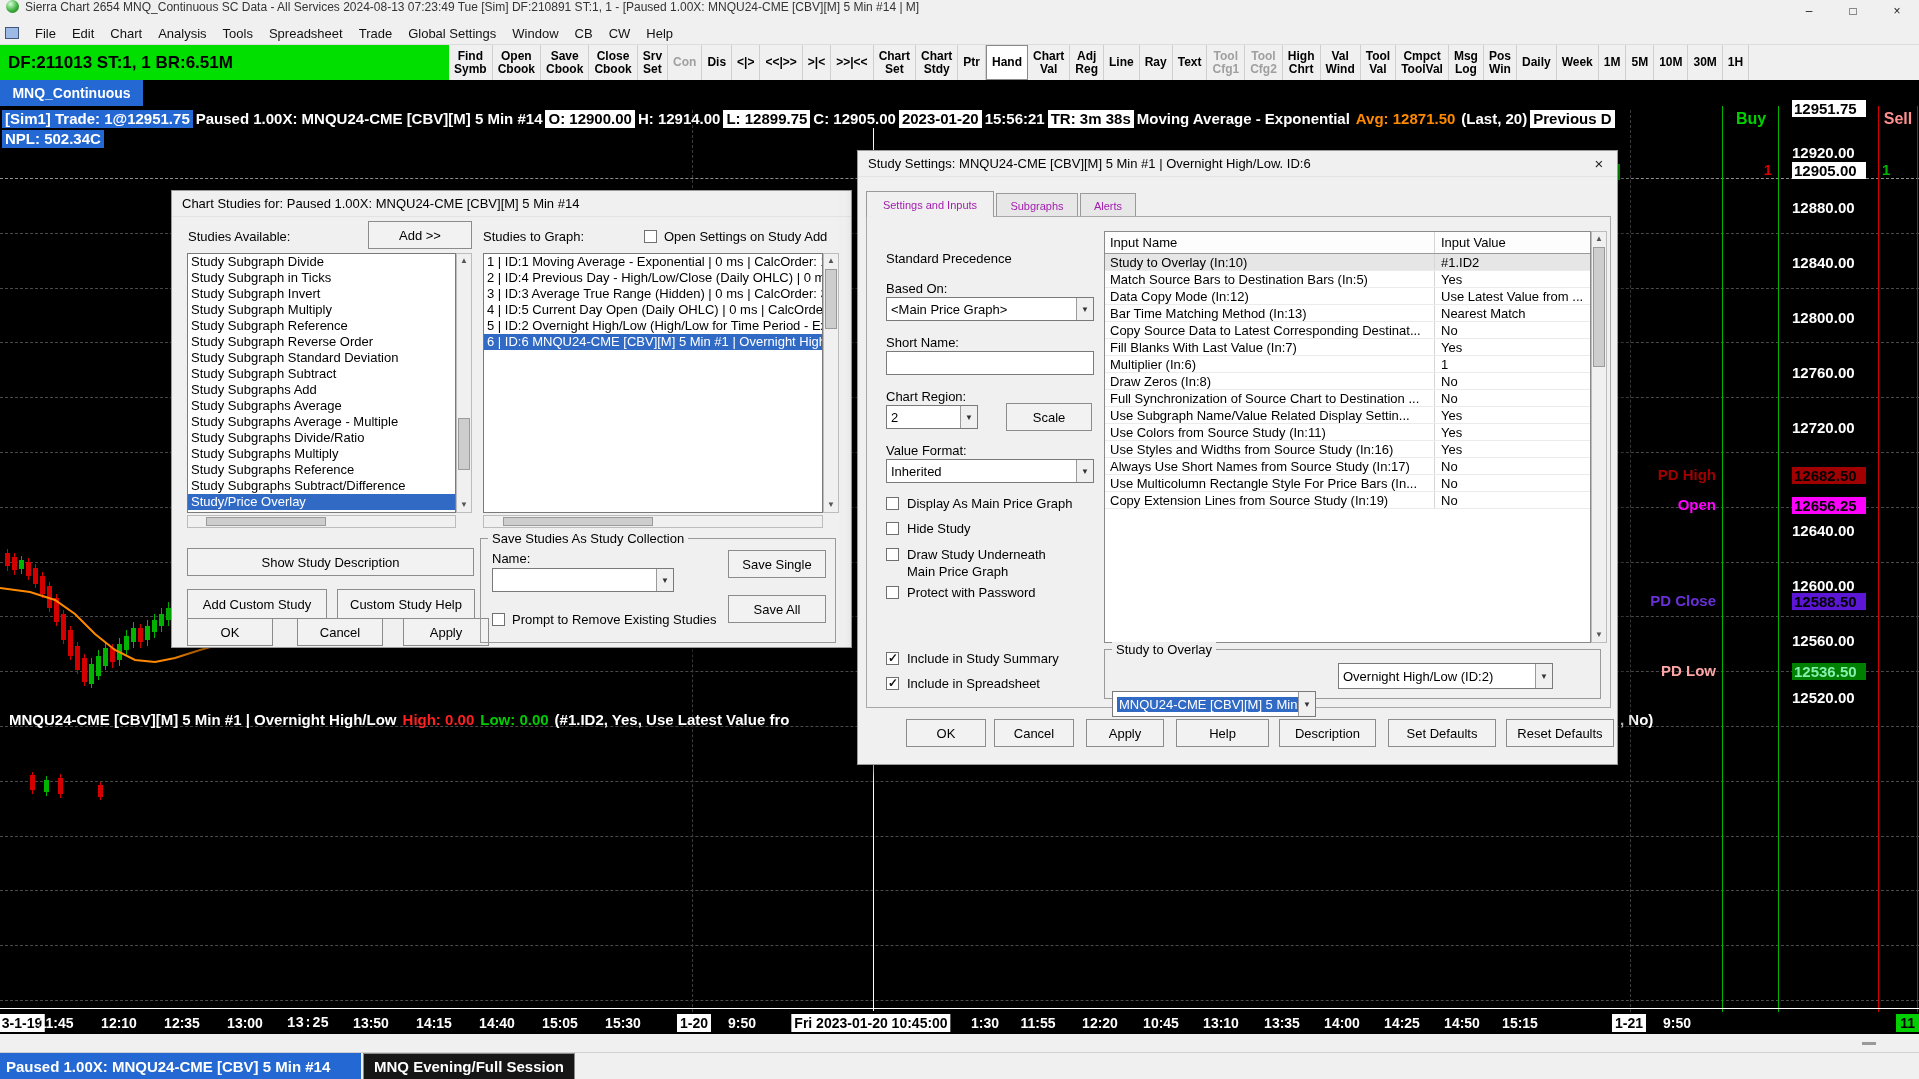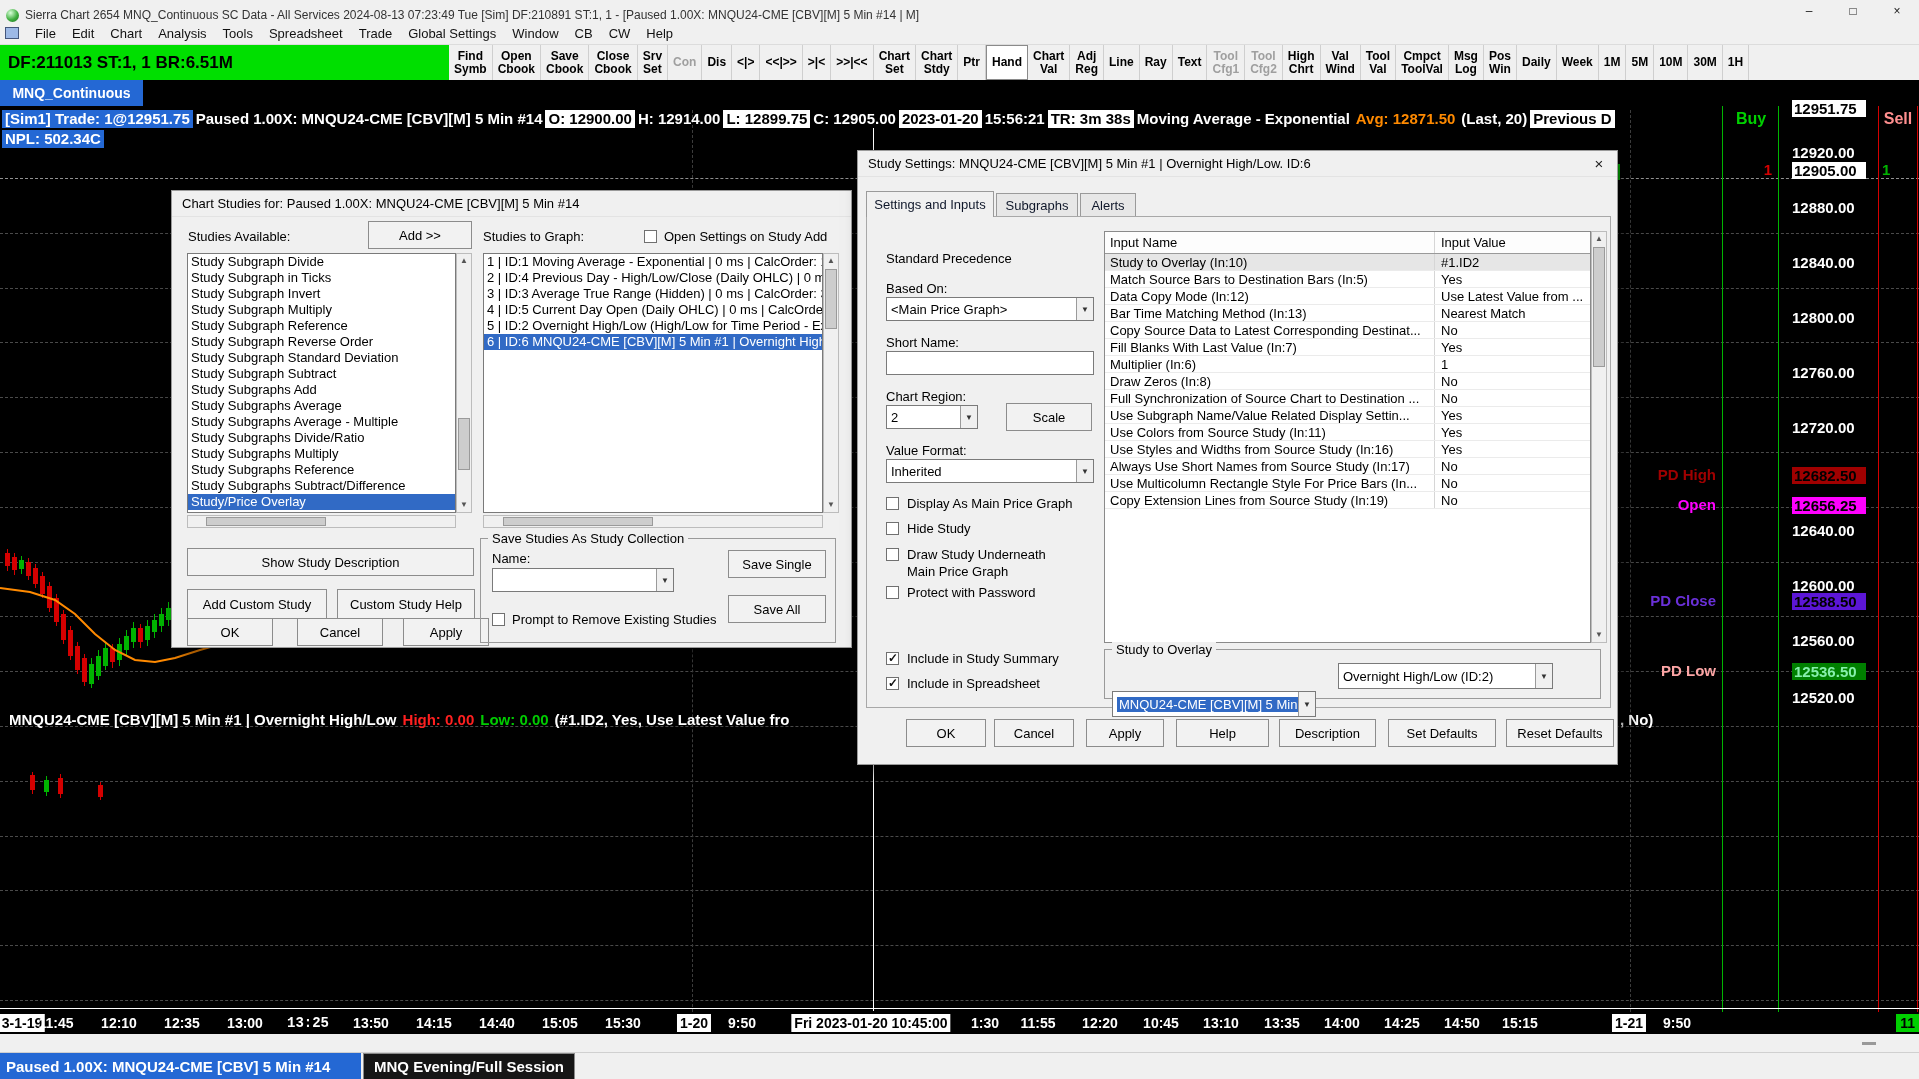--- a/index.html
+++ b/index.html
@@ -2,21 +2,21 @@
 <html><head>
 <meta charset="utf-8">
 <style>
   html,body{margin:0;padding:0;background:#222;}
   *{box-sizing:border-box;}
   .screen{position:relative;width:1919px;height:1079px;background:#000;overflow:hidden;
           font-family:"Liberation Sans",sans-serif;-webkit-font-smoothing:antialiased;}
   .abs{position:absolute;}
 
   
-  .titlebar{left:0;top:0;width:1919px;height:22px;background:#f0f0f0;display:flex;align-items:flex-end;}
+  .titlebar{left:0;top:0;width:1919px;height:22px;background:#f0f0f0;display:flex;align-items:flex-start;}
   .appicon{width:13px;height:13px;border-radius:50%;margin:0 6px 0 6px;
            background:radial-gradient(circle at 35% 30%,#d8ffd8,#3fae3f 55%,#1d6e1d);}
   .wtitle{font-size:12px;color:#333;white-space:nowrap;}
   .wctrls{margin-left:auto;display:flex;height:22px;}
   .wctrl{width:44px;text-align:center;font-size:12px;line-height:22px;color:#222;}
   .menubar{left:0;top:22px;width:1919px;height:22px;background:#f0f0f0;display:flex;align-items:center;}
   .menuicon{width:14px;height:12px;margin:0 8px 0 5px;background:#9db9e6;border:1px solid #44567c;}
   .menuitem{font-size:13px;color:#111;padding:0 8px;white-space:nowrap;}
 
   
@@ -91,21 +91,21 @@
   .cbox.checked::after{content:"\2713";position:absolute;left:1px;top:-2px;font-size:12px;font-weight:bold;color:#111;}
   .cblabel{position:absolute;font-size:13px;color:#000;white-space:nowrap;}
   .combo{position:absolute;background:#fff;border:1px solid #7a7a7a;font-size:13px;color:#000;
          display:flex;align-items:center;padding-left:4px;white-space:nowrap;overflow:hidden;}
   .combo .arr{position:absolute;right:0;top:0;bottom:0;width:17px;background:#f0f0f0;border-left:1px solid #9a9a9a;
          display:flex;align-items:center;justify-content:center;font-size:8px;color:#333;}
   .combo .seltext{background:#316ac5;color:#fff;padding:0 2px;}
   .groupbox{position:absolute;border:1px solid #9a9a9a;}
   .legend{position:absolute;font-size:13px;color:#000;background:#f0f0f0;padding:0 4px;white-space:nowrap;}
   .tabstrip-tab{position:absolute;background:#f0f0f0;border:1px solid #9a9a9a;border-bottom:none;
-                font-size:13px;text-align:center;color:#0f172a;}
+                font-size:11px;text-align:center;color:#a21caf;}
   .pagepanel{position:absolute;border:1px solid #a8a8a8;}
   .itable{position:absolute;background:#fff;border:1px solid #8a8a8a;overflow:hidden;}
   .thead{display:flex;height:22px;border-bottom:1px solid #9a9a9a;font-size:13px;line-height:22px;background:#fdfdfd;}
   .trow{display:flex;height:17px;font-size:13px;line-height:17px;border-bottom:1px solid #ebebeb;}
   .trow.sel{background:#e6e6e6;}
   .tc1{width:330px;border-right:1px solid #d6d6d6;padding-left:5px;white-space:nowrap;overflow:hidden;}
   .tc2{flex:1;padding-left:6px;white-space:nowrap;overflow:hidden;}
   .txtinput{position:absolute;background:#fff;border:1px solid #7a7a7a;}
 </style>
 </head>

